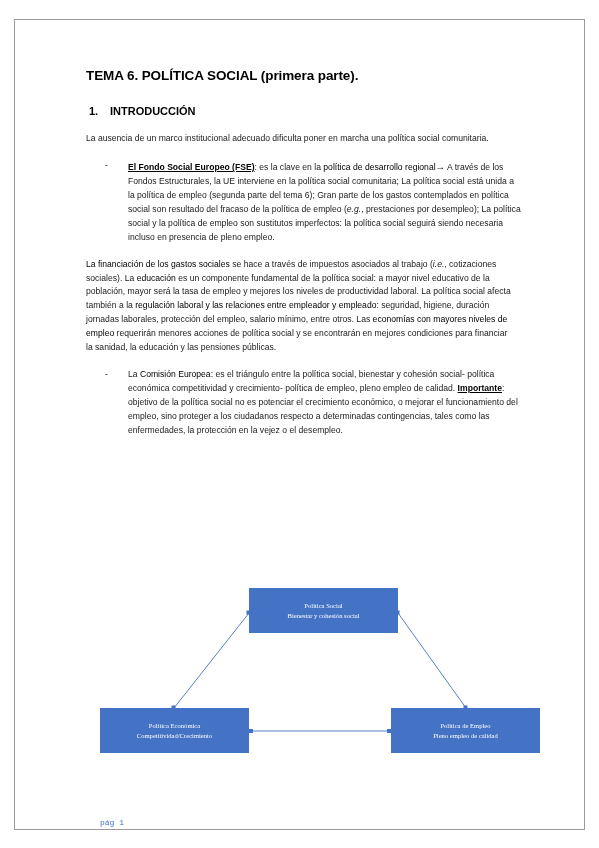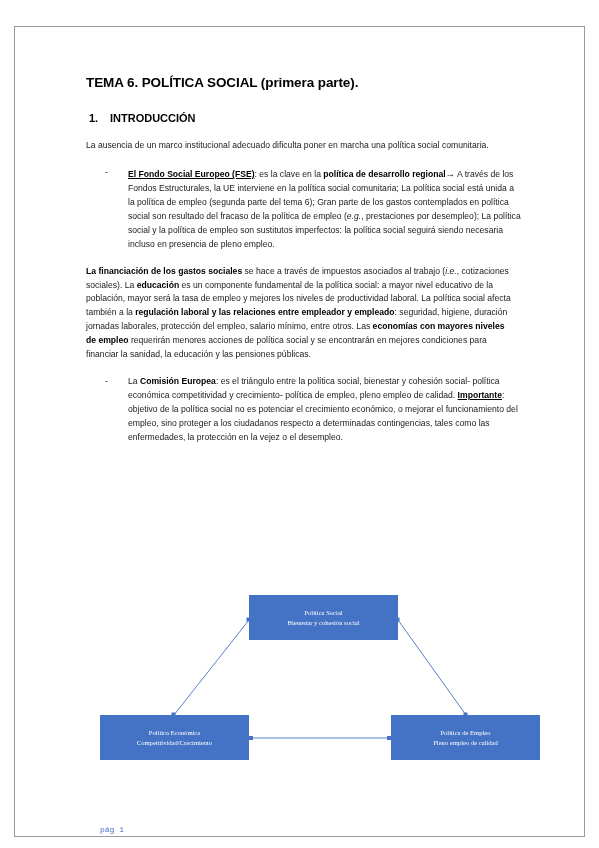--- a/index.html
+++ b/index.html
@@ -11,21 +11,21 @@
     overflow: hidden;
   }
   body {
     font-family: "Liberation Sans", sans-serif;
     -webkit-font-smoothing: antialiased;
   }
 
   #page {
     position: absolute;
     left: 14px;
-    top: 26px;
+    top: 19px;
     width: 571px;
     height: 811px;
     background: #ffffff;
     border: 1px solid #9a9a9a;
     box-sizing: border-box;
     overflow: hidden;
   }
 
   #content {
     position: absolute;
@@ -73,21 +73,21 @@
     line-height: 1.62;
     color: #1a1a1a;
     margin: 0 0 13px 0;
   }
   .bullet .dash {
     position: absolute;
     left: 19px;
     top: 0;
   }
 
-  b { font-weight: bold; color: #000; }
+  b { font-weight: normal; color: #000; }
   i { }
   u.bu { font-weight: bold; color: #000; margin-top: 40px; }
   .arrow { font-size: 9.5px; }
 
   
   #diagram {
     position: absolute;
     left: 71px;
     top: 540px;
     width: 436px;

